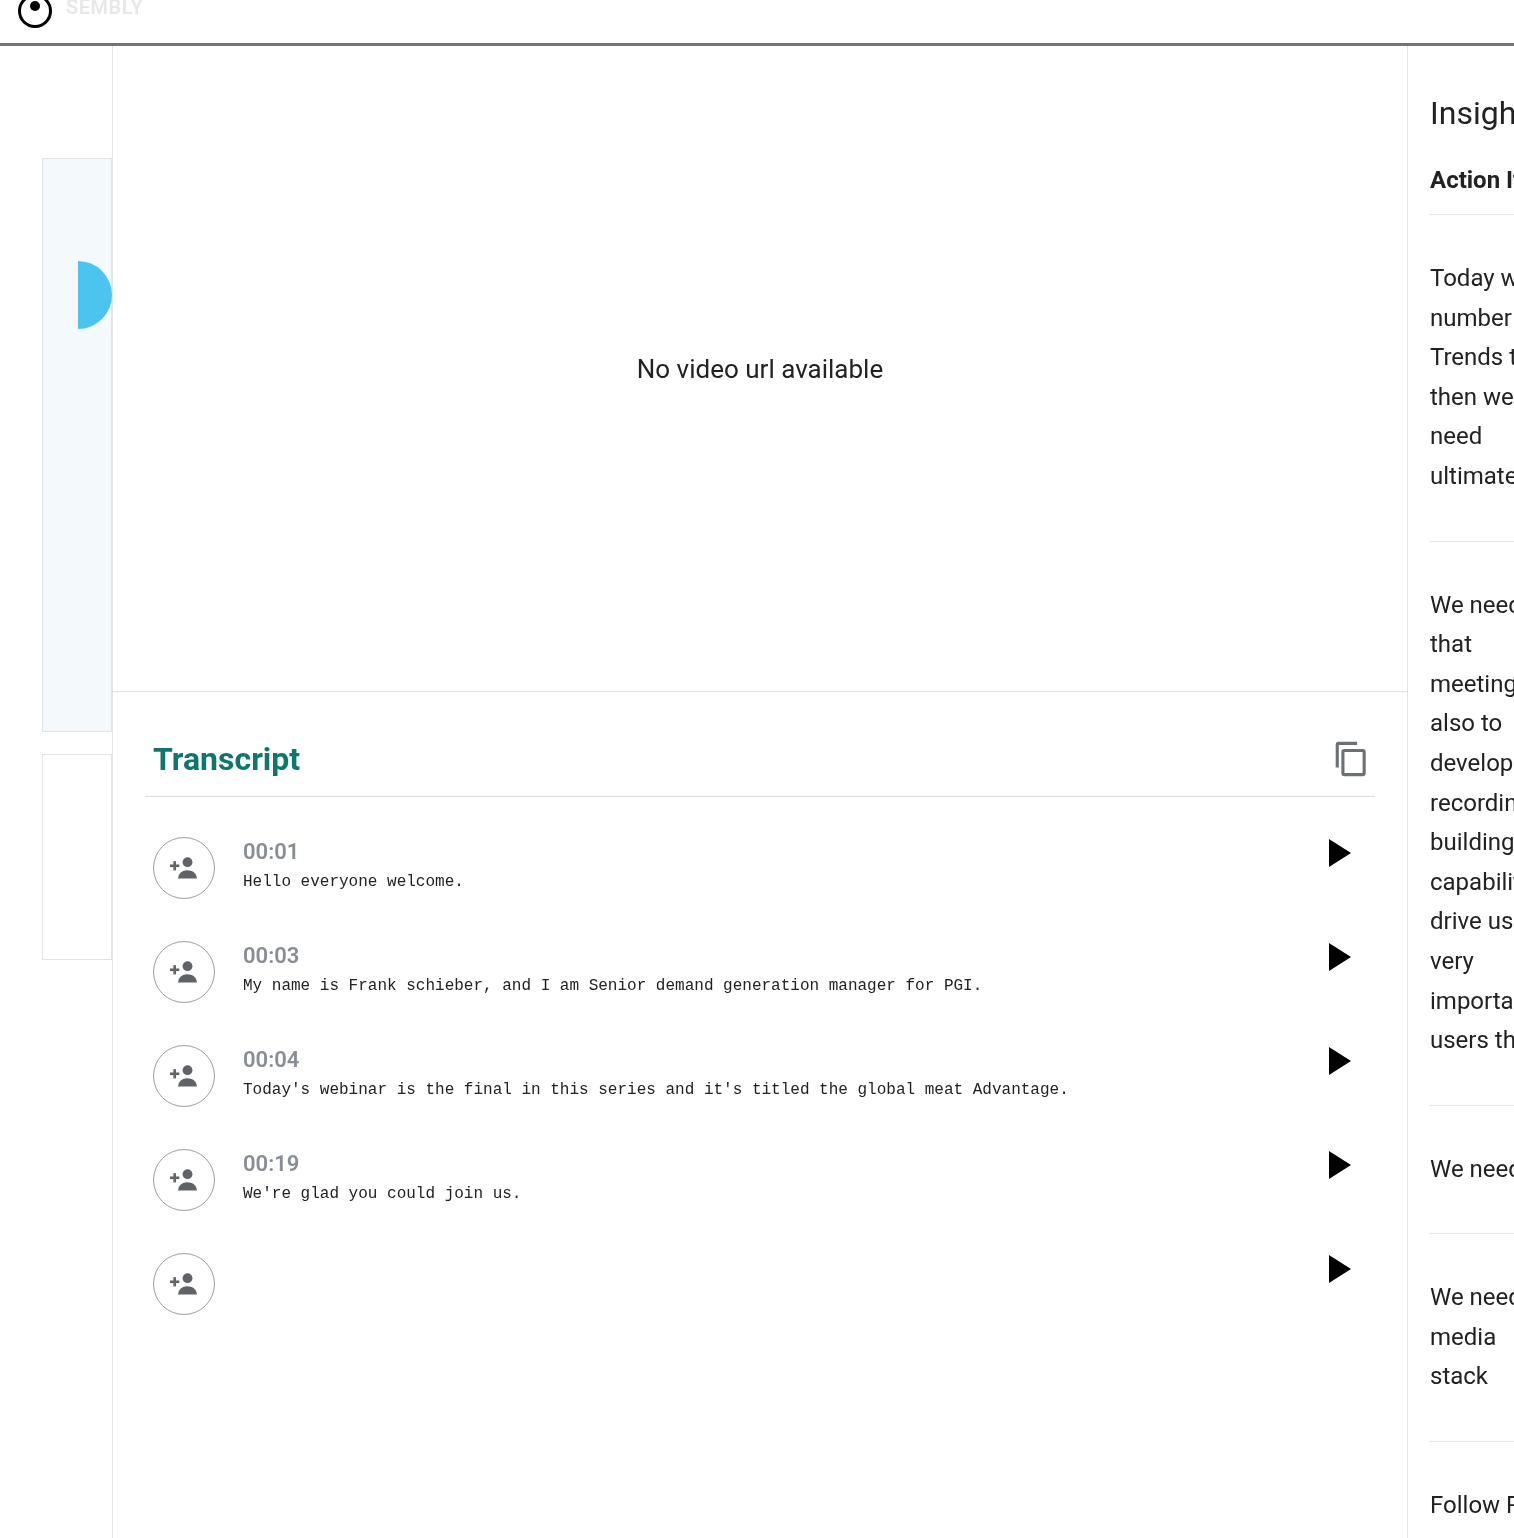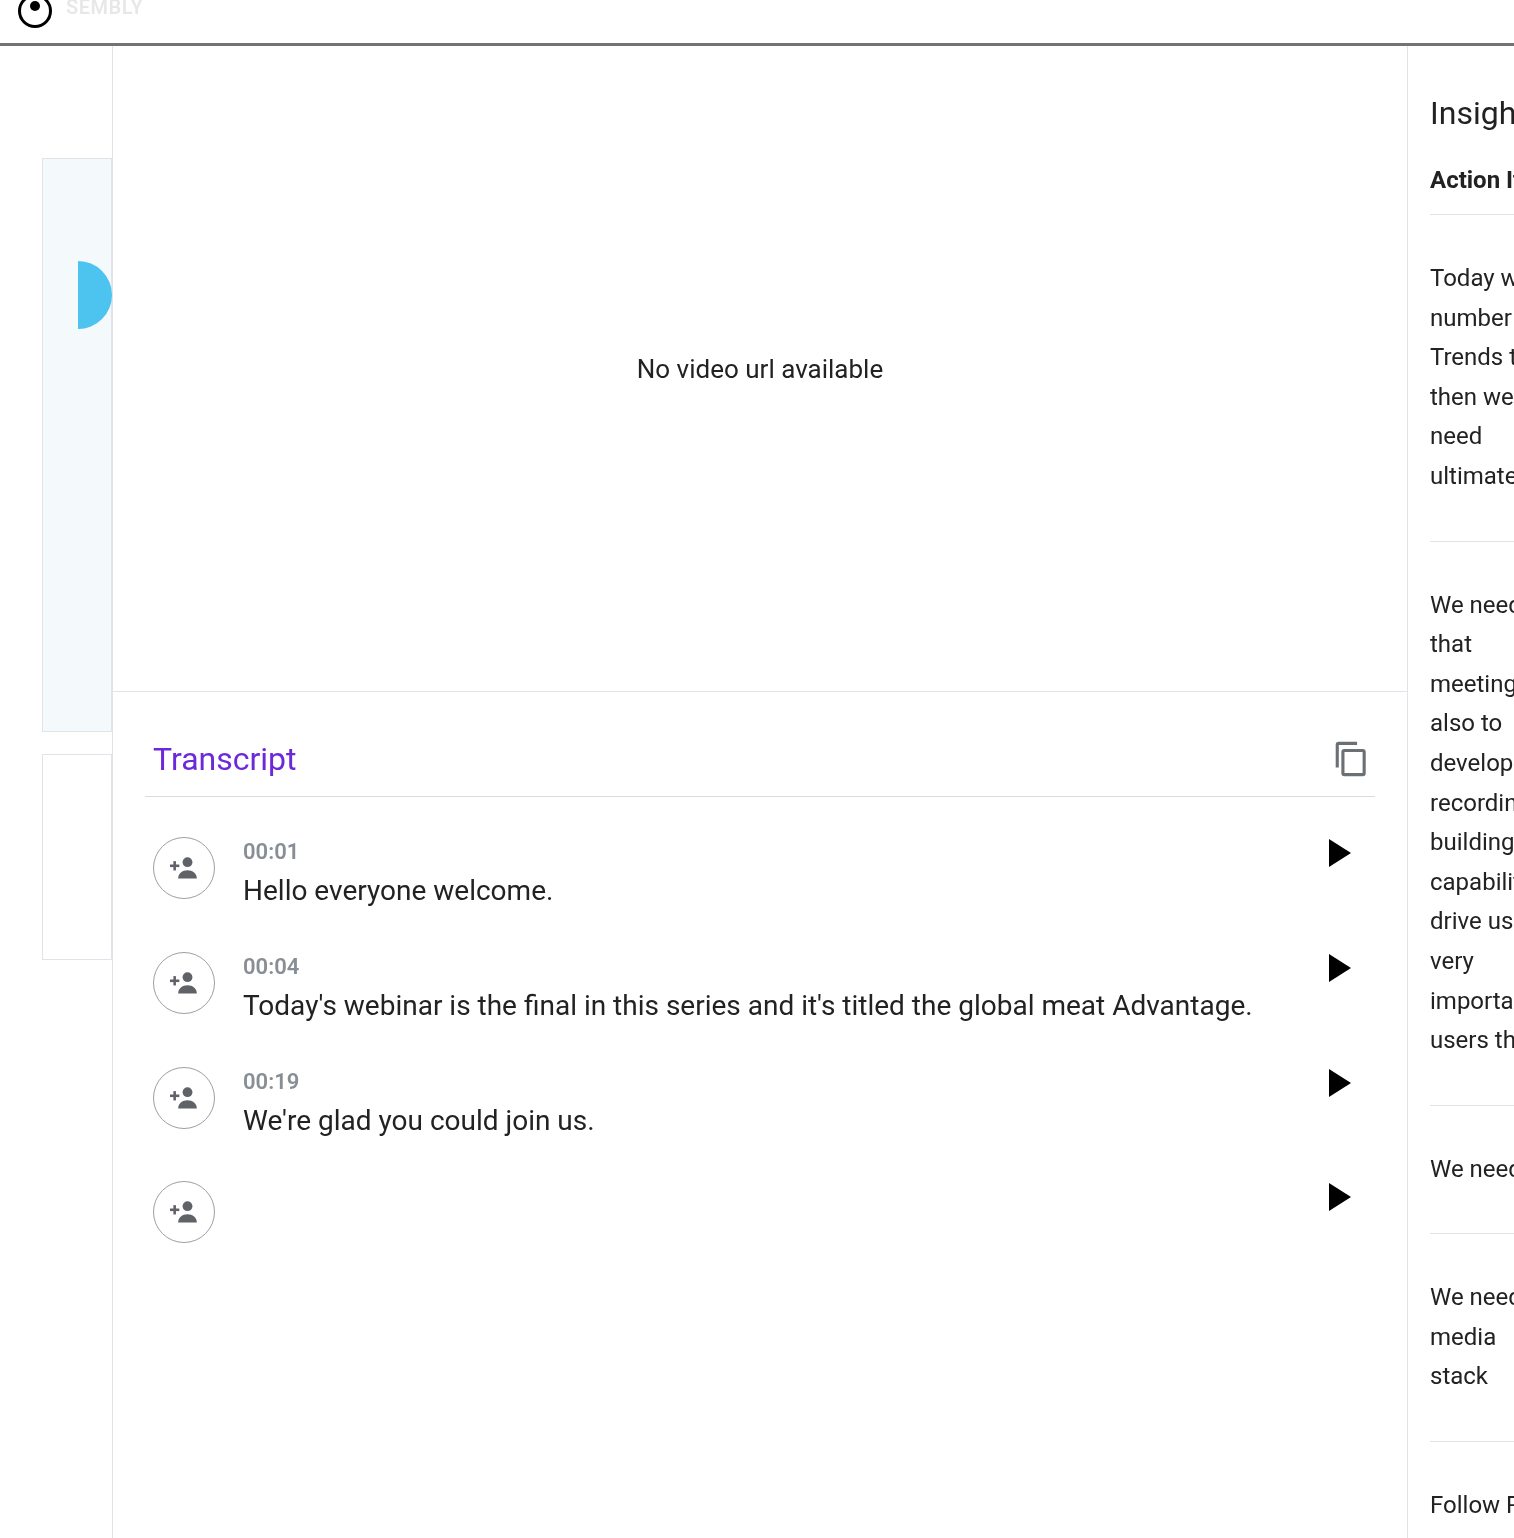--- a/index.html
+++ b/index.html
@@ -117,22 +117,22 @@
   }
   .transcript-header {
     display: flex;
     align-items: center;
     justify-content: space-between;
     padding: 0 8px 18px 8px;
     border-bottom: 1px solid #d8dde2;
   }
   .transcript-title {
     font-size: 32px;
-    font-weight: 400;
-    color: #6d28d9;
+    font-weight: 700;
+    color: #0f766e;
   }
   .copy-icon {
     width: 34px;
     height: 38px;
     position: relative;
     cursor: pointer;
   }
   .copy-icon svg { width: 100%; height: 100%; }
 
   .transcript-list {
@@ -159,23 +159,24 @@
   }
   .avatar svg { width: 28px; height: 24px; fill: #5f6368; }
   .t-body { flex: 1; padding-top: 2px; }
   .t-time {
     font-size: 22px;
     font-weight: 600;
     color: #888e95;
     margin-bottom: 8px;
   }
   .t-text {
-    font-size: 28px;
+    font-size: 16px;
     color: #222;
     line-height: 1.35;
+    font-family: Liberation Mono, monospace;
   }
   .play-btn {
     position: absolute;
     right: 24px;
     top: 2px;
     width: 0;
     height: 0;
     border-left: 22px solid #000;
     border-top: 14px solid transparent;
     border-bottom: 14px solid transparent;
@@ -278,20 +279,35 @@
             <div class="t-row">
     <div class="avatar">
       <svg viewBox="0 0 24 20">
         <circle cx="15" cy="5" r="4.2"></circle>
         <path d="M7 19 c0-4.2 3.6-7 8-7 s8 2.8 8 7 Z"></path>
         <rect x="0" y="7" width="8" height="2.2"></rect>
         <rect x="2.9" y="4.1" width="2.2" height="8"></rect>
       </svg>
     </div>
     <div class="t-body">
+      <div class="t-time">00:03</div>
+      <div class="t-text">My name is Frank schieber, and I am Senior demand generation manager for PGI.</div>
+    </div>
+    <div class="play-btn"></div>
+  </div>
+            <div class="t-row">
+    <div class="avatar">
+      <svg viewBox="0 0 24 20">
+        <circle cx="15" cy="5" r="4.2"></circle>
+        <path d="M7 19 c0-4.2 3.6-7 8-7 s8 2.8 8 7 Z"></path>
+        <rect x="0" y="7" width="8" height="2.2"></rect>
+        <rect x="2.9" y="4.1" width="2.2" height="8"></rect>
+      </svg>
+    </div>
+    <div class="t-body">
       <div class="t-time">00:04</div>
       <div class="t-text">Today's webinar is the final in this series and it's titled the global meat Advantage.</div>
     </div>
     <div class="play-btn"></div>
   </div>
             <div class="t-row">
     <div class="avatar">
       <svg viewBox="0 0 24 20">
         <circle cx="15" cy="5" r="4.2"></circle>
         <path d="M7 19 c0-4.2 3.6-7 8-7 s8 2.8 8 7 Z"></path>

